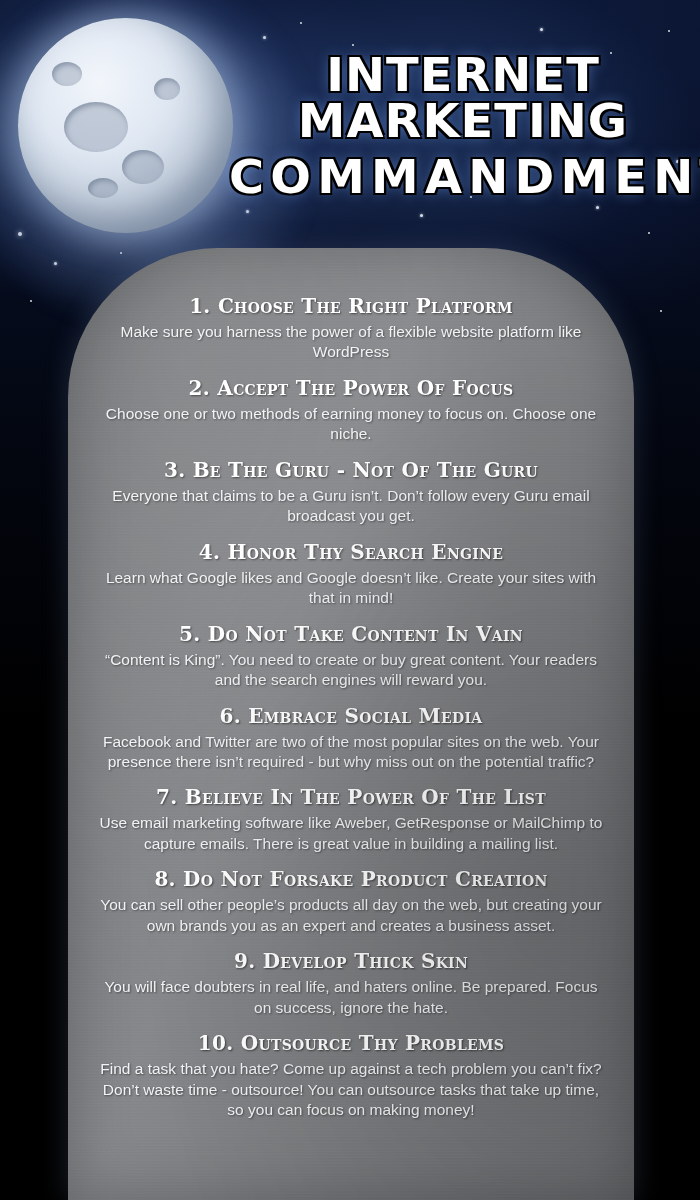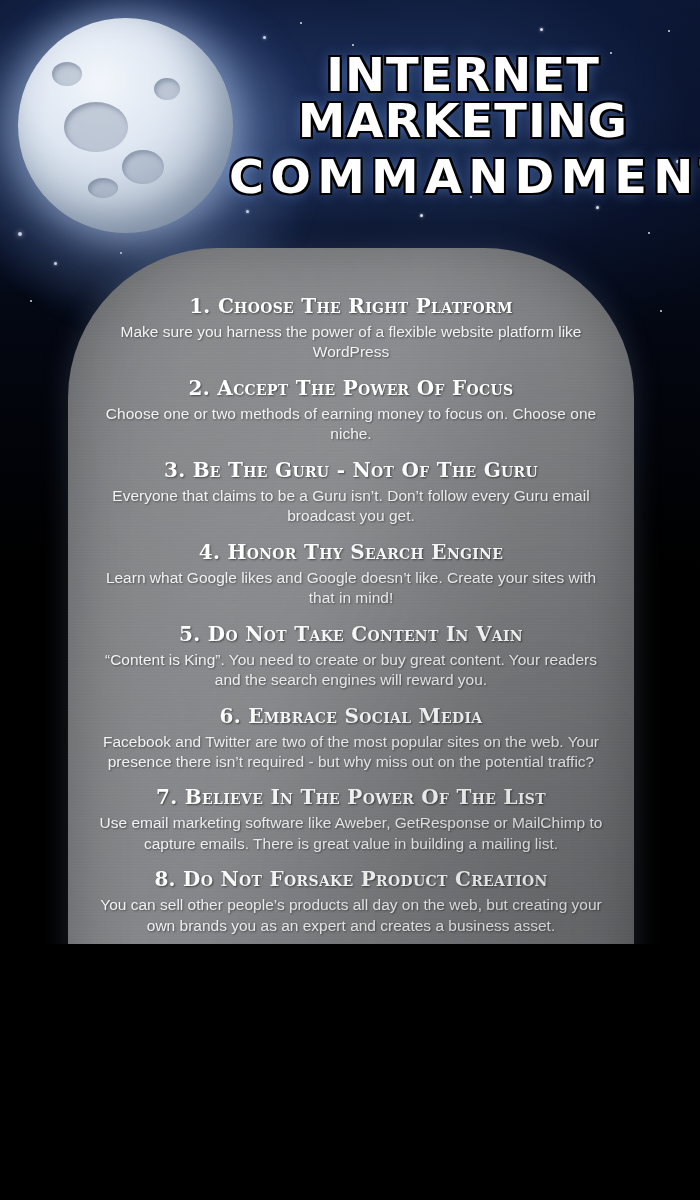--- a/index.html
+++ b/index.html
@@ -6,21 +6,21 @@
     margin: 0;
     padding: 0;
     background: #000;
   }
   body {
     font-family: "Liberation Sans", sans-serif;
   }
   .poster {
     position: relative;
     width: 700px;
-    height: 944px;
+    height: 1200px;
     overflow: hidden;
     background:
       radial-gradient(ellipse 420px 260px at 120px 120px, rgba(120,150,200,0.55) 0%, rgba(40,60,110,0.30) 45%, rgba(0,0,0,0) 72%),
       radial-gradient(ellipse 520px 300px at 430px 120px, rgba(60,95,160,0.45) 0%, rgba(20,35,80,0.25) 50%, rgba(0,0,0,0) 78%),
       linear-gradient(180deg, #0a1530 0%, #060e22 18%, #03060f 38%, #000000 60%, #000000 100%);
   }
 
   
   .star {
     position: absolute;

